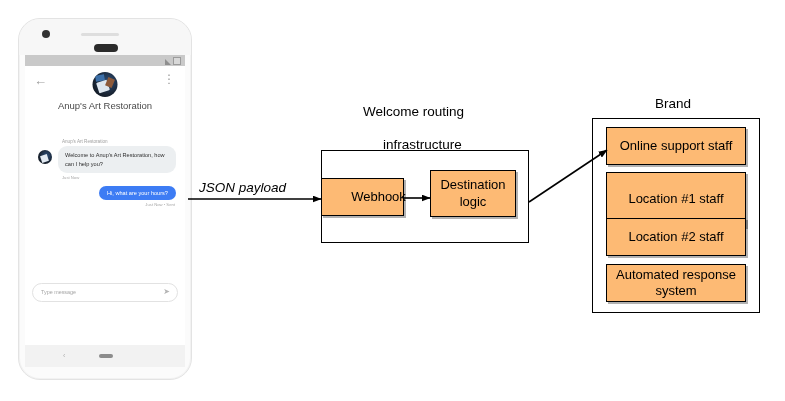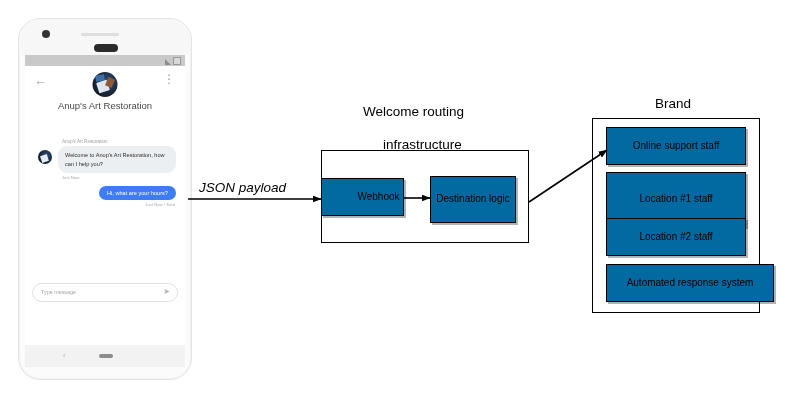--- a/index.html
+++ b/index.html
@@ -281,27 +281,27 @@
     position: absolute;
     color: #000000;
     font-size: 13.5px;
     line-height: 1.22;
     text-align: center;
     white-space: nowrap;
   }
   .box {
     position: absolute;
     box-sizing: border-box;
-    background: #0369a1;
+    background: #fdba74;
     border: 1.6px solid #000000;
     display: flex;
     align-items: center;
     justify-content: center;
     text-align: center;
-    font-size: 10px;
+    font-size: 13px;
     line-height: 1.25;
     color: #000000;
   }
   .box.shadowed {
     box-shadow: 2px 2px 0 0 rgba(0,0,0,0.30);
     padding-left: 32px;
   }
   .container-box {
     position: absolute;
     box-sizing: border-box;
@@ -372,30 +372,30 @@
 
   <div class="dg-label" style="left:199px; top:180px;font-style:italic;">JSON payload</div>
 
   <div class="dg-label" style="left:363px; top:104px;">Welcome routing</div>
   <div class="dg-label" style="left:383px; top:137px;">infrastructure</div>
 
   <div class="container-box" style="left:321px; top:150px; width:208px; height:93px;"></div>
 
   <div class="box shadowed" style="left:321px; top:178px; width:83px; height:38px;">Webhook</div>
 
-  <div class="box shadowed" style="left:430px; top:176px; width:86px; height:47px; padding:0 4px;">Destination logic</div>
+  <div class="box shadowed" style="left:430px; top:170px; width:86px; height:47px; padding:0 4px;">Destination logic</div>
 
   <div class="dg-label" style="left:655px; top:96px;">Brand</div>
 
   <div class="container-box" style="left:592px; top:118px; width:168px; height:195px;"></div>
 
   <div class="box shadowed" style="left:606px; top:127px; width:140px; height:38px; padding:0 4px;">Online support staff</div>
   <div class="box shadowed" style="left:606px; top:172px; width:140px; height:55px; padding:0 4px;">Location #1 staff</div>
   <div class="box shadowed" style="left:606px; top:218px; width:140px; height:38px; padding:0 4px;">Location #2 staff</div>
-  <div class="box shadowed" style="left:606px; top:264px; width:168px; height:38px; padding:0 4px;">Automated response system</div>
+  <div class="box shadowed" style="left:606px; top:264px; width:140px; height:38px; padding:0 4px;">Automated response system</div>
 
   <svg class="overlay" viewBox="0 0 785 401">
     <defs>
       <marker id="arrowhead" markerWidth="9" markerHeight="7" refX="8.4" refY="3.5" orient="auto" markerUnits="userSpaceOnUse">
         <polygon points="0 0, 9 3.5, 0 7" fill="#000000"></polygon>
       </marker>
     </defs>
 
     <line x1="188" y1="199" x2="321" y2="199" stroke="#000000" stroke-width="1.6" marker-end="url(#arrowhead)"></line>
 

